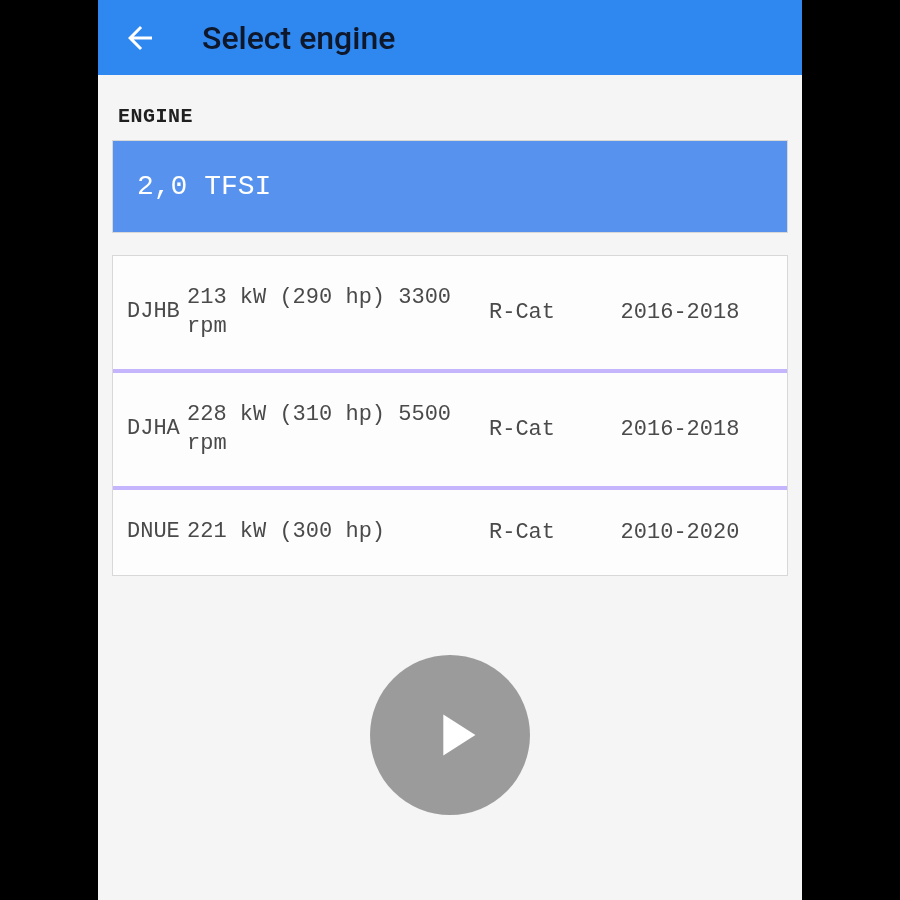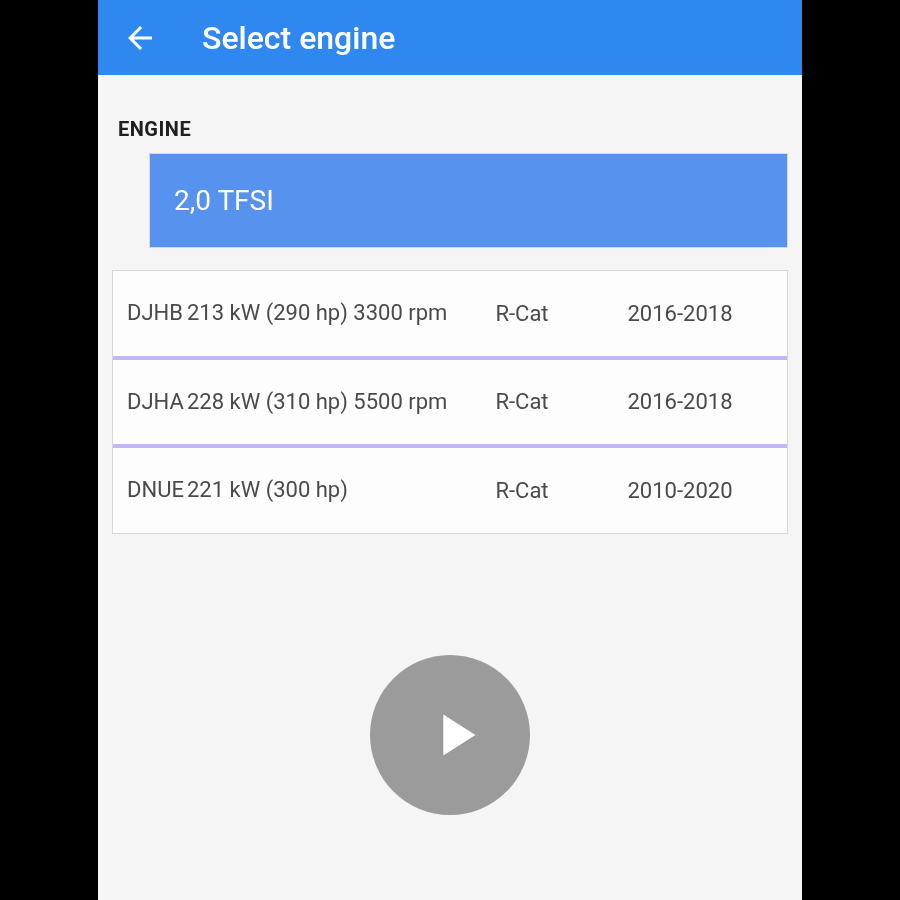--- a/index.html
+++ b/index.html
@@ -37,44 +37,44 @@
       align-items: center;
       justify-content: center;
       cursor: pointer;
     }
     .back-icon svg {
       width: 36px;
       height: 36px;
       fill: #fff;
     }
     .app-title {
-      color: #ffffff;
+      color: #0f172a;
       font-size: 32px;
       font-weight: 500;
       margin-left: 40px;
     }
     .content {
-      padding: 32px 14px 0 14px;
+      padding: 20px 14px 0 14px;
+      font-family: Liberation Mono, monospace;
     }
     .section-label {
       font-size: 20px;
       font-weight: 700;
       color: #202020;
       letter-spacing: 0.5px;
       margin: 10px 6px 12px 6px;
     }
     .engine-card {
       background: #5692ee;
       color: #fff;
       font-size: 28px;
       font-weight: 400;
       padding: 30px 24px;
       border: 1px solid #d8d8d8;
       margin-bottom: 22px;
-      margin-left: 37px;
     }
     .codes-box {
       border: 1px solid #d8d8d8;
       background: #fdfdfd;
     }
     .code-row {
       display: flex;
       align-items: center;
       padding: 28px 14px;
       border-bottom: 4px solid #c4b5fd;

